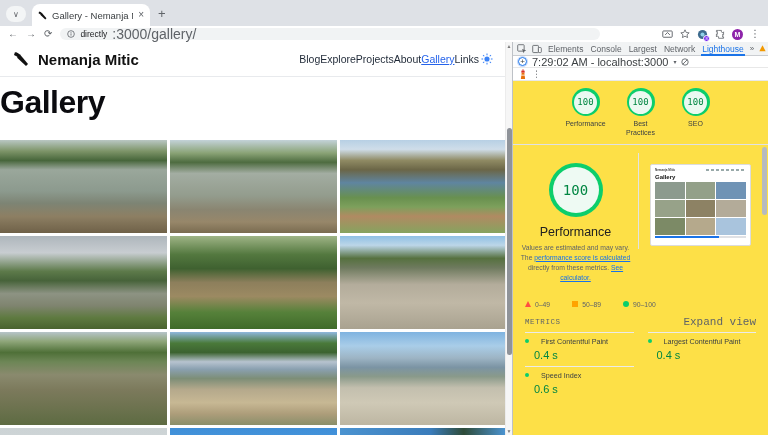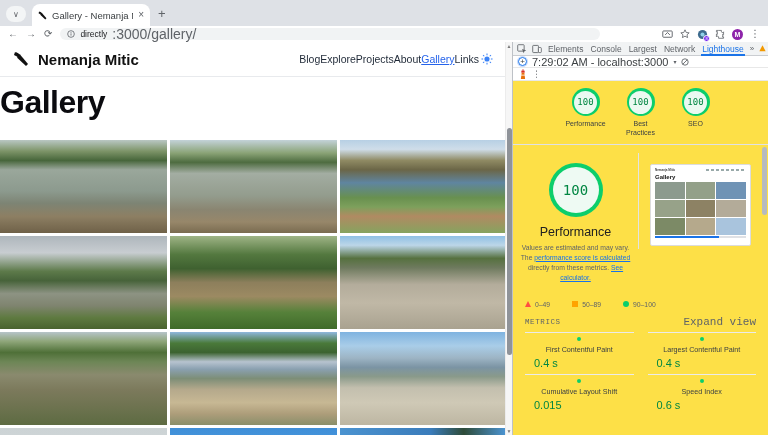--- a/index.html
+++ b/index.html
@@ -122,21 +122,21 @@
   .lg-sq { width:6px; height:6px; background:#ffa400; }
   .lg-dot { width:6px; height:6px; border-radius:50%; background:#0cce6b; }
 
   .metrics-head { display:flex; align-items:center; justify-content:space-between; padding:8px 12px 4px;font-family:Liberation Mono, monospace; }
   .metrics-title { font-size:7.5px; letter-spacing:0.6px; color:#5f6368; }
   .expand-view { font-size:11px; color:#5f6368; }
 
   .metrics-grid { display:grid; grid-template-columns:1fr 1fr; column-gap:14px; padding:0 12px; }
   .mcell { border-top:1px solid #ebebeb; padding:4px 0 5px; }
   .mcell.empty { border-top:none; }
-  .mname { display:flex; align-items:center; gap:4px; font-size:7.2px; color:#3c4043;flex-direction:column; }
+  .mname { display:flex; align-items:center; gap:12px; font-size:7.2px; color:#3c4043; }
   .mdot { width:4px; height:4px; border-radius:50%; background:#0cce6b; flex:none; }
   .mval { font-size:11px; color:#018642; margin:3px 0 0 9px; }
 </style>
 </head>
 <body>
 
 <div class="tabstrip">
   <div class="tab-search">∨</div>
   <div class="tab">
     <span>
@@ -397,27 +397,20 @@
         <div class="mcell">
           <div class="mname">
               <span class="mdot"></span>
               <span>Largest Contentful Paint</span>
             </div>
           <div class="mval">0.4 s</div>
         </div>
         <div class="mcell">
           <div class="mname">
               <span class="mdot"></span>
-              <span>Cumulative Layout Shift</span>
-            </div>
-          <div class="mval">0.015</div>
-        </div>
-        <div class="mcell">
-          <div class="mname">
-              <span class="mdot"></span>
               <span>Speed Index</span>
             </div>
           <div class="mval">0.6 s</div>
         </div>
         <div class="mcell empty"></div>
       </div>
 
       <div class="rep-scroll"></div>
     </div>
   </div>

